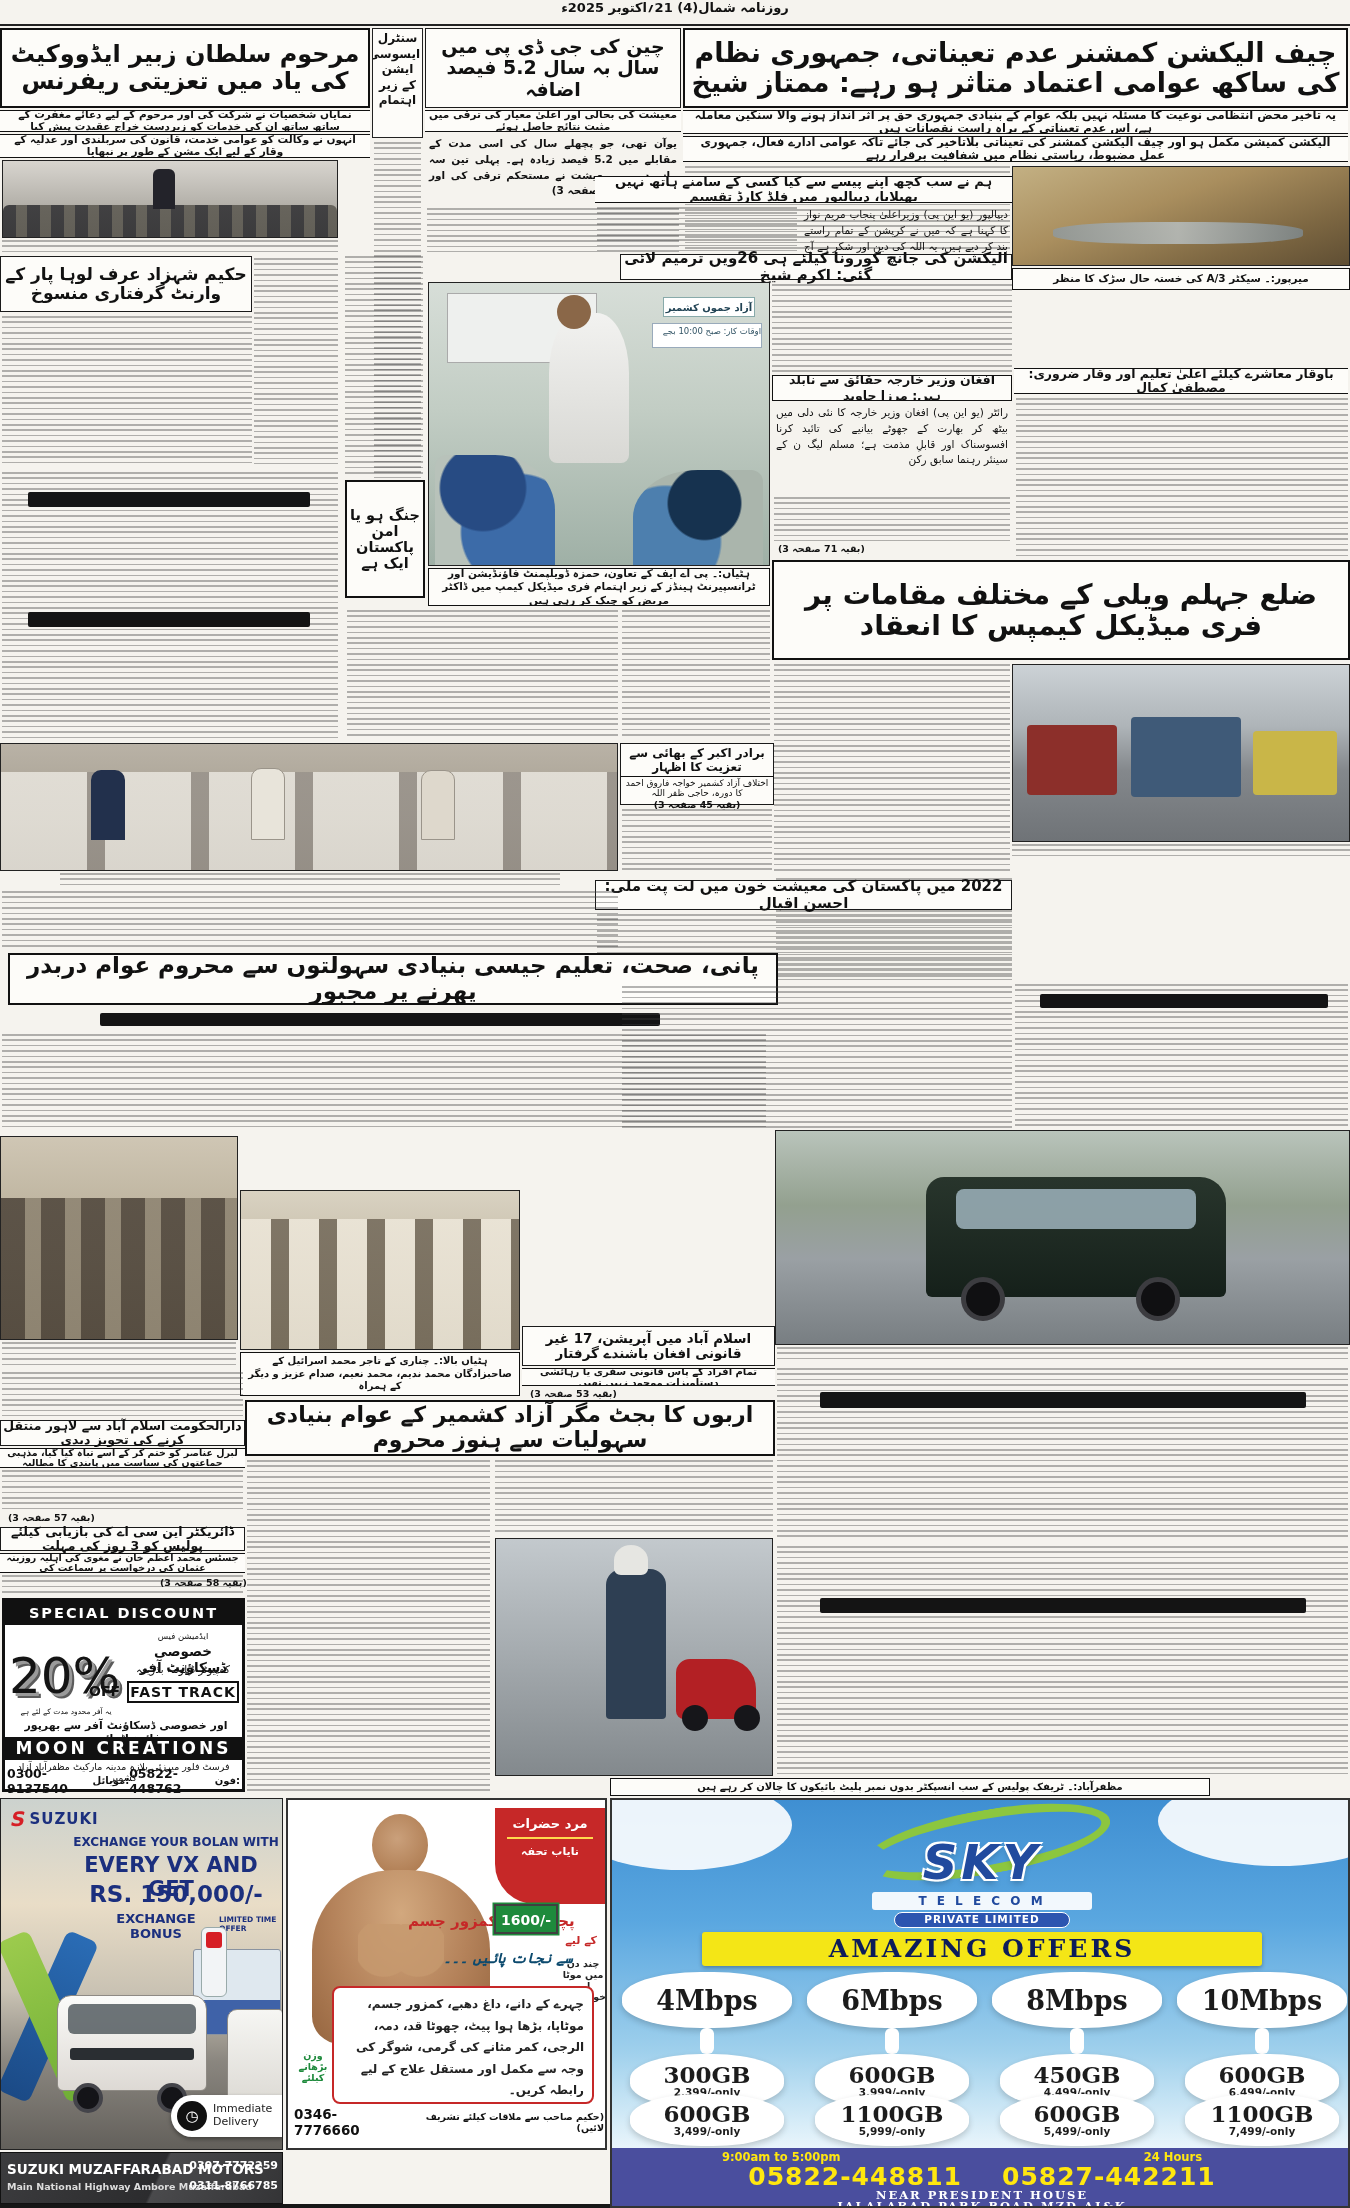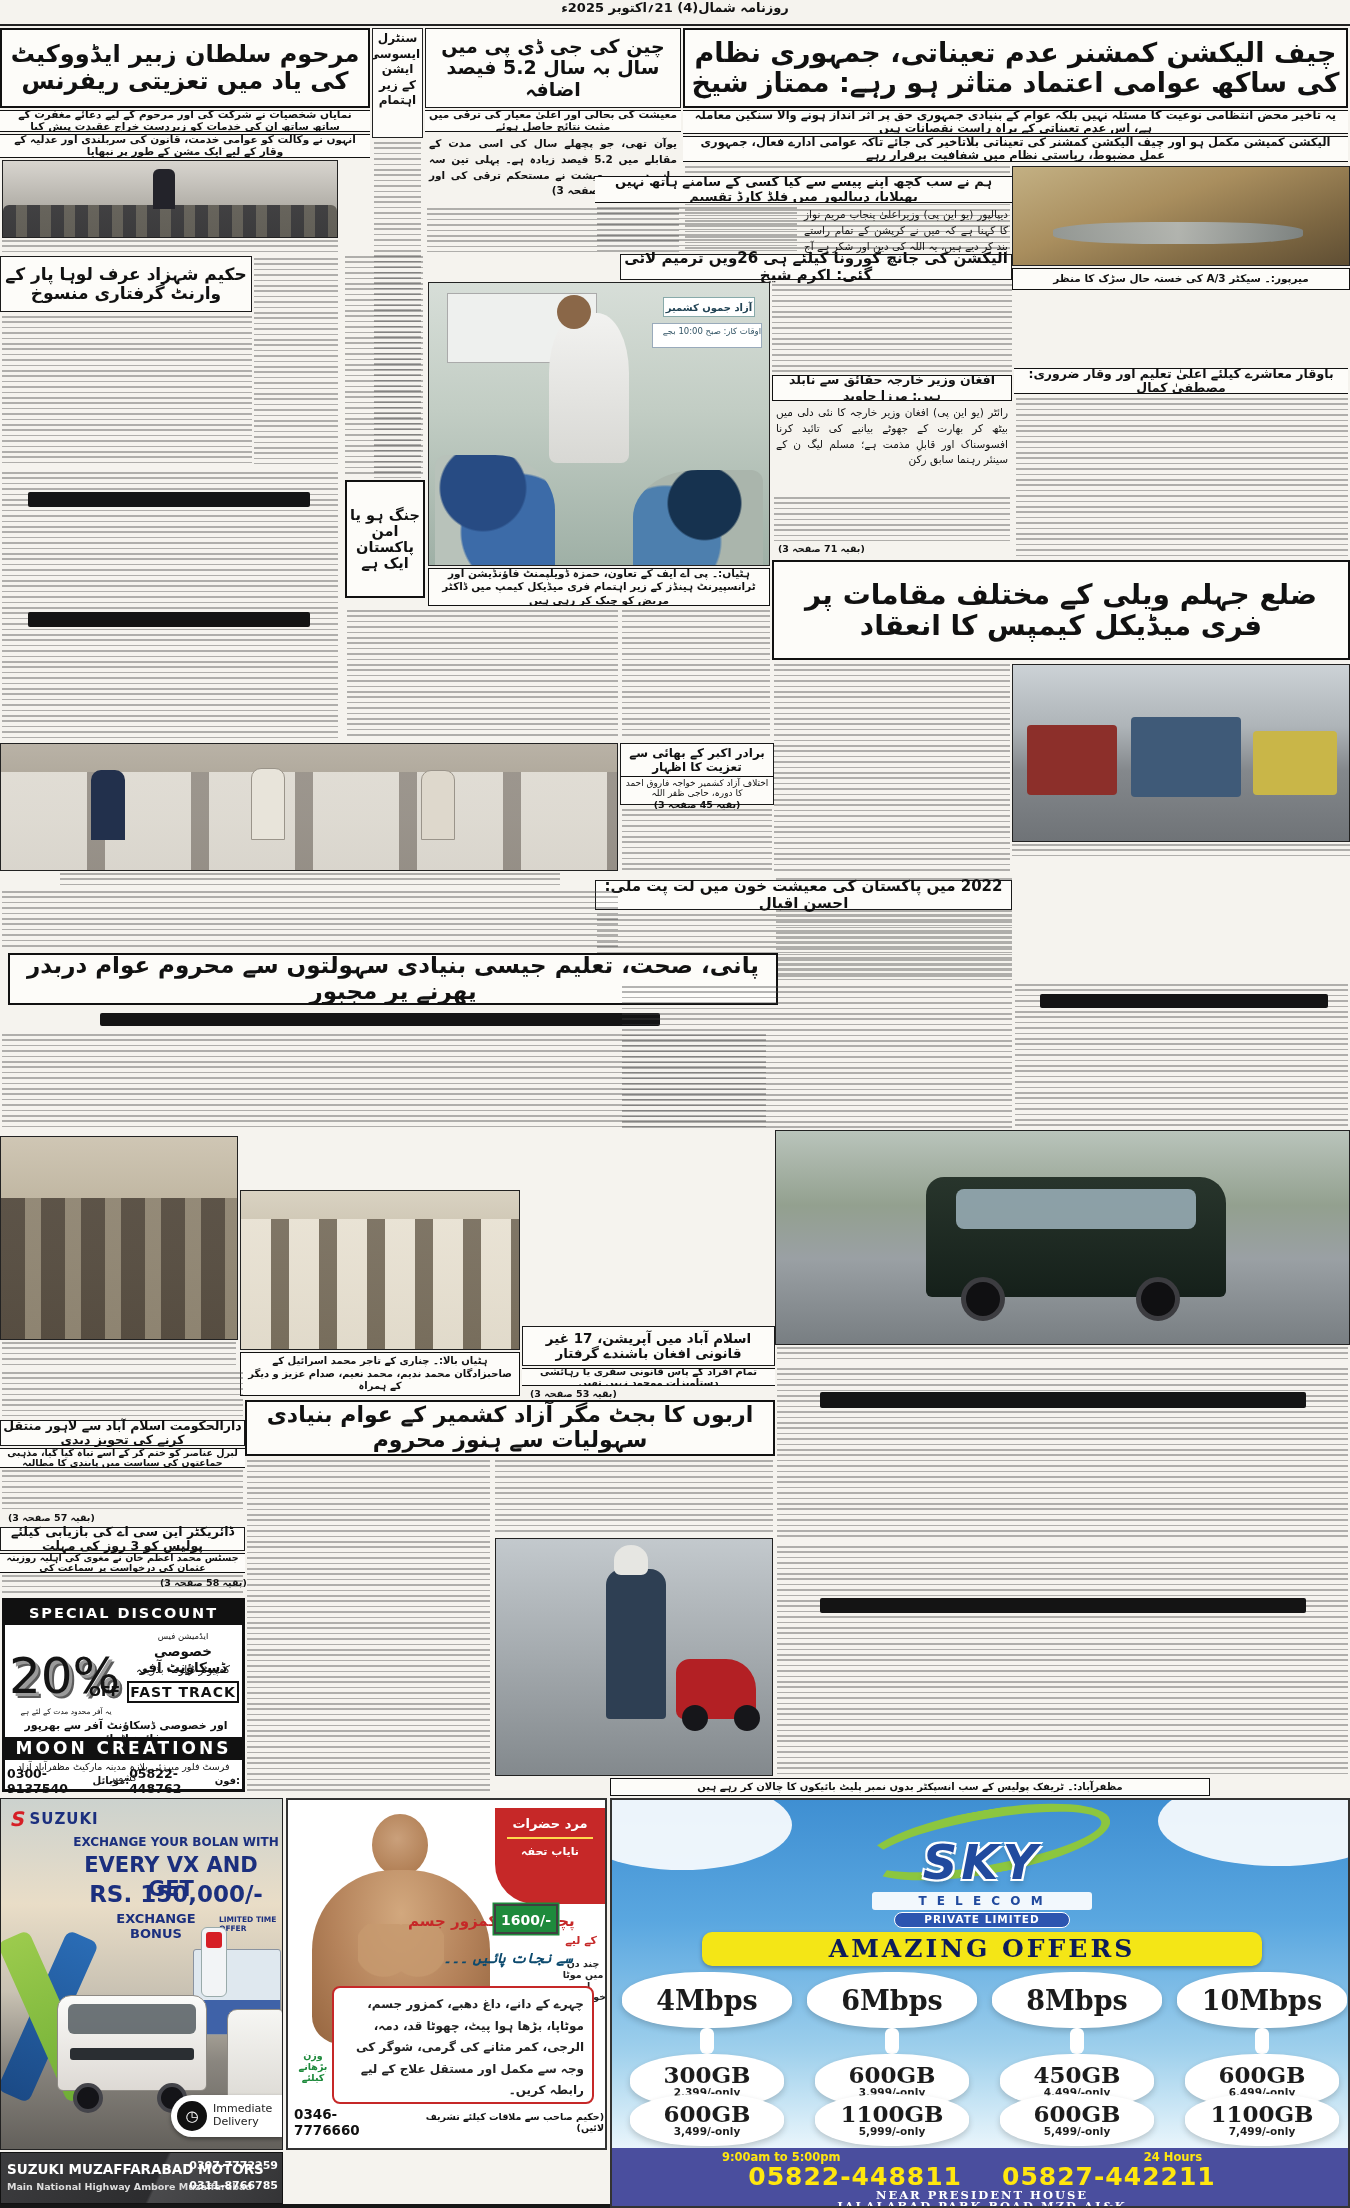--- a/index.html
+++ b/index.html
@@ -281,21 +281,21 @@
 
   <div class="abs" style="left:610px;top:1798px;width:740px;height:410px;border:2px solid #333;background:linear-gradient(180deg,#3f8fd2 0%,#5aa7e0 30%,#9fd0ec 62%,#d8edf8 80%,#eaf5fb 86%);overflow:hidden">
     <div class="abs" style="left:-40px;top:-20px;width:220px;height:90px;background:#fff;border-radius:50%;opacity:.9"></div>
     <div class="abs" style="right:-50px;top:-24px;width:240px;height:90px;background:#fff;border-radius:50%;opacity:.9"></div>
 
     <div class="abs" style="left:250px;top:10px;width:250px;height:64px;border:9px solid #8cc63f;border-radius:50%;transform:rotate(-10deg);border-left-color:transparent"></div>
     <div class="abs" style="left:0;top:34px;width:740px;text-align:center;font-weight:bold;font-size:48px;font-style:italic;color:#214a9e;text-shadow:-2px -2px 0 #fff,2px -2px 0 #fff,-2px 2px 0 #fff,2px 2px 0 #fff,0 4px 6px rgba(0,0,0,.25);letter-spacing:4px">SKY</div>
     <div class="abs" style="left:260px;top:92px;width:220px;height:18px;background:rgba(255,255,255,.92);border-radius:3px;color:#214a9e;font-weight:bold;font-size:12px;text-align:center;line-height:18px;letter-spacing:3px">T E L E C O M</div>
     <div class="abs" style="left:282px;top:112px;width:176px;height:16px;background:#2c55b0;border:1.5px solid #fff;border-radius:8px;color:#fff;font-weight:bold;font-size:10.5px;text-align:center;line-height:13px;letter-spacing:1px">PRIVATE LIMITED</div>
 
-    <div class="abs serif" style="left:90px;top:132px;width:560px;height:34px;background:#f4e616;border-radius:10px;color:#0d1c5a;font-weight:bold;font-size:25px;text-align:center;line-height:34px;letter-spacing:3px;box-shadow:0 2px 4px rgba(0,0,0,.3)">AMAZING OFFERS</div>
+    <div class="abs serif" style="left:90px;top:132px;width:560px;height:34px;background:#f4e616;border-radius:3px;color:#0d1c5a;font-weight:bold;font-size:25px;text-align:center;line-height:34px;letter-spacing:3px;box-shadow:0 2px 4px rgba(0,0,0,.3)">AMAZING OFFERS</div>
 
     <div class="cloud" style="left:10px;top:172px;width:170px;height:56px">
         <span class="speed">4Mbps</span>
       </div>
     <div class="cloud" style="left:195px;top:172px;width:170px;height:56px">
         <span class="speed">6Mbps</span>
       </div>
     <div class="cloud" style="left:380px;top:172px;width:170px;height:56px">
         <span class="speed">8Mbps</span>
       </div>

